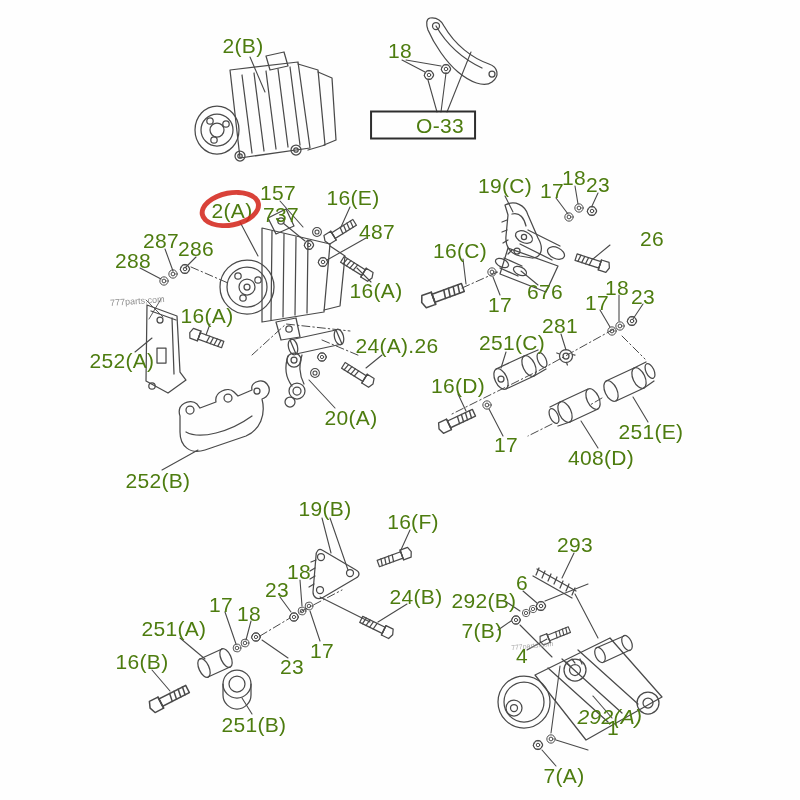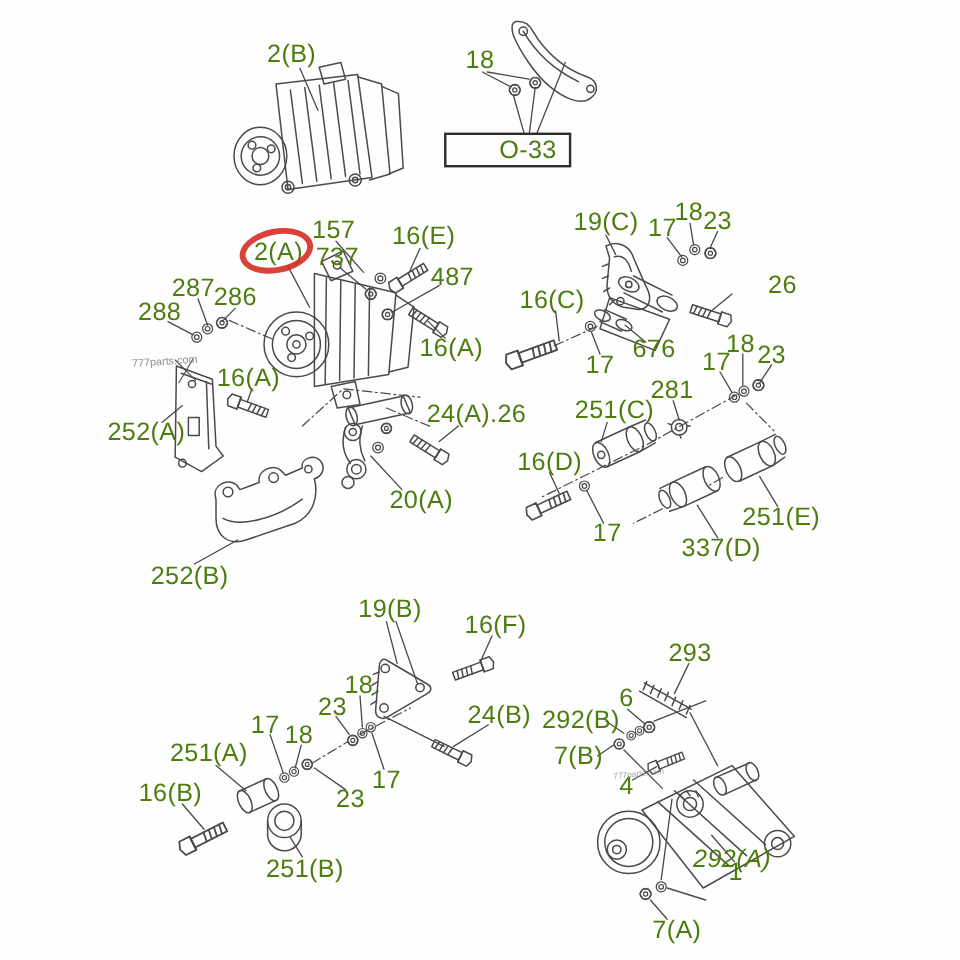--- a/index.html
+++ b/index.html
@@ -321,21 +321,21 @@
       <div class="plabel" style="left: 460px; top: 250px;">16(C)</div>
       <div class="plabel" style="left: 500px; top: 304px;">17</div>
       <div class="plabel" style="left: 545px; top: 291px;">676</div>
       <div class="plabel" style="left: 617px; top: 287px;">18</div>
       <div class="plabel" style="left: 643px; top: 296px;">23</div>
       <div class="plabel" style="left: 597px; top: 302px;">17</div>
       <div class="plabel" style="left: 560px; top: 325px;">281</div>
       <div class="plabel" style="left: 512px; top: 342px;">251(C)</div>
       <div class="plabel" style="left: 458px; top: 385px;">16(D)</div>
       <div class="plabel" style="left: 506px; top: 444px;">17</div>
-      <div class="plabel" style="left: 601px; top: 457px;">337(D)</div>
+      <div class="plabel" style="left: 601px; top: 457px;">408(D)</div>
       <div class="plabel" style="left: 651px; top: 431px;">251(E)</div>
       <div class="plabel" style="left: 325px; top: 508px;">19(B)</div>
       <div class="plabel" style="left: 413px; top: 521px;">16(F)</div>
       <div class="plabel" style="left: 299px; top: 571px;">18</div>
       <div class="plabel" style="left: 277px; top: 589px;">23</div>
       <div class="plabel" style="left: 416px; top: 596px;">24(B)</div>
       <div class="plabel" style="left: 221px; top: 604px;">17</div>
       <div class="plabel" style="left: 249px; top: 613px;">18</div>
       <div class="plabel" style="left: 174px; top: 628px;">251(A)</div>
       <div class="plabel" style="left: 142px; top: 661px;">16(B)</div>

